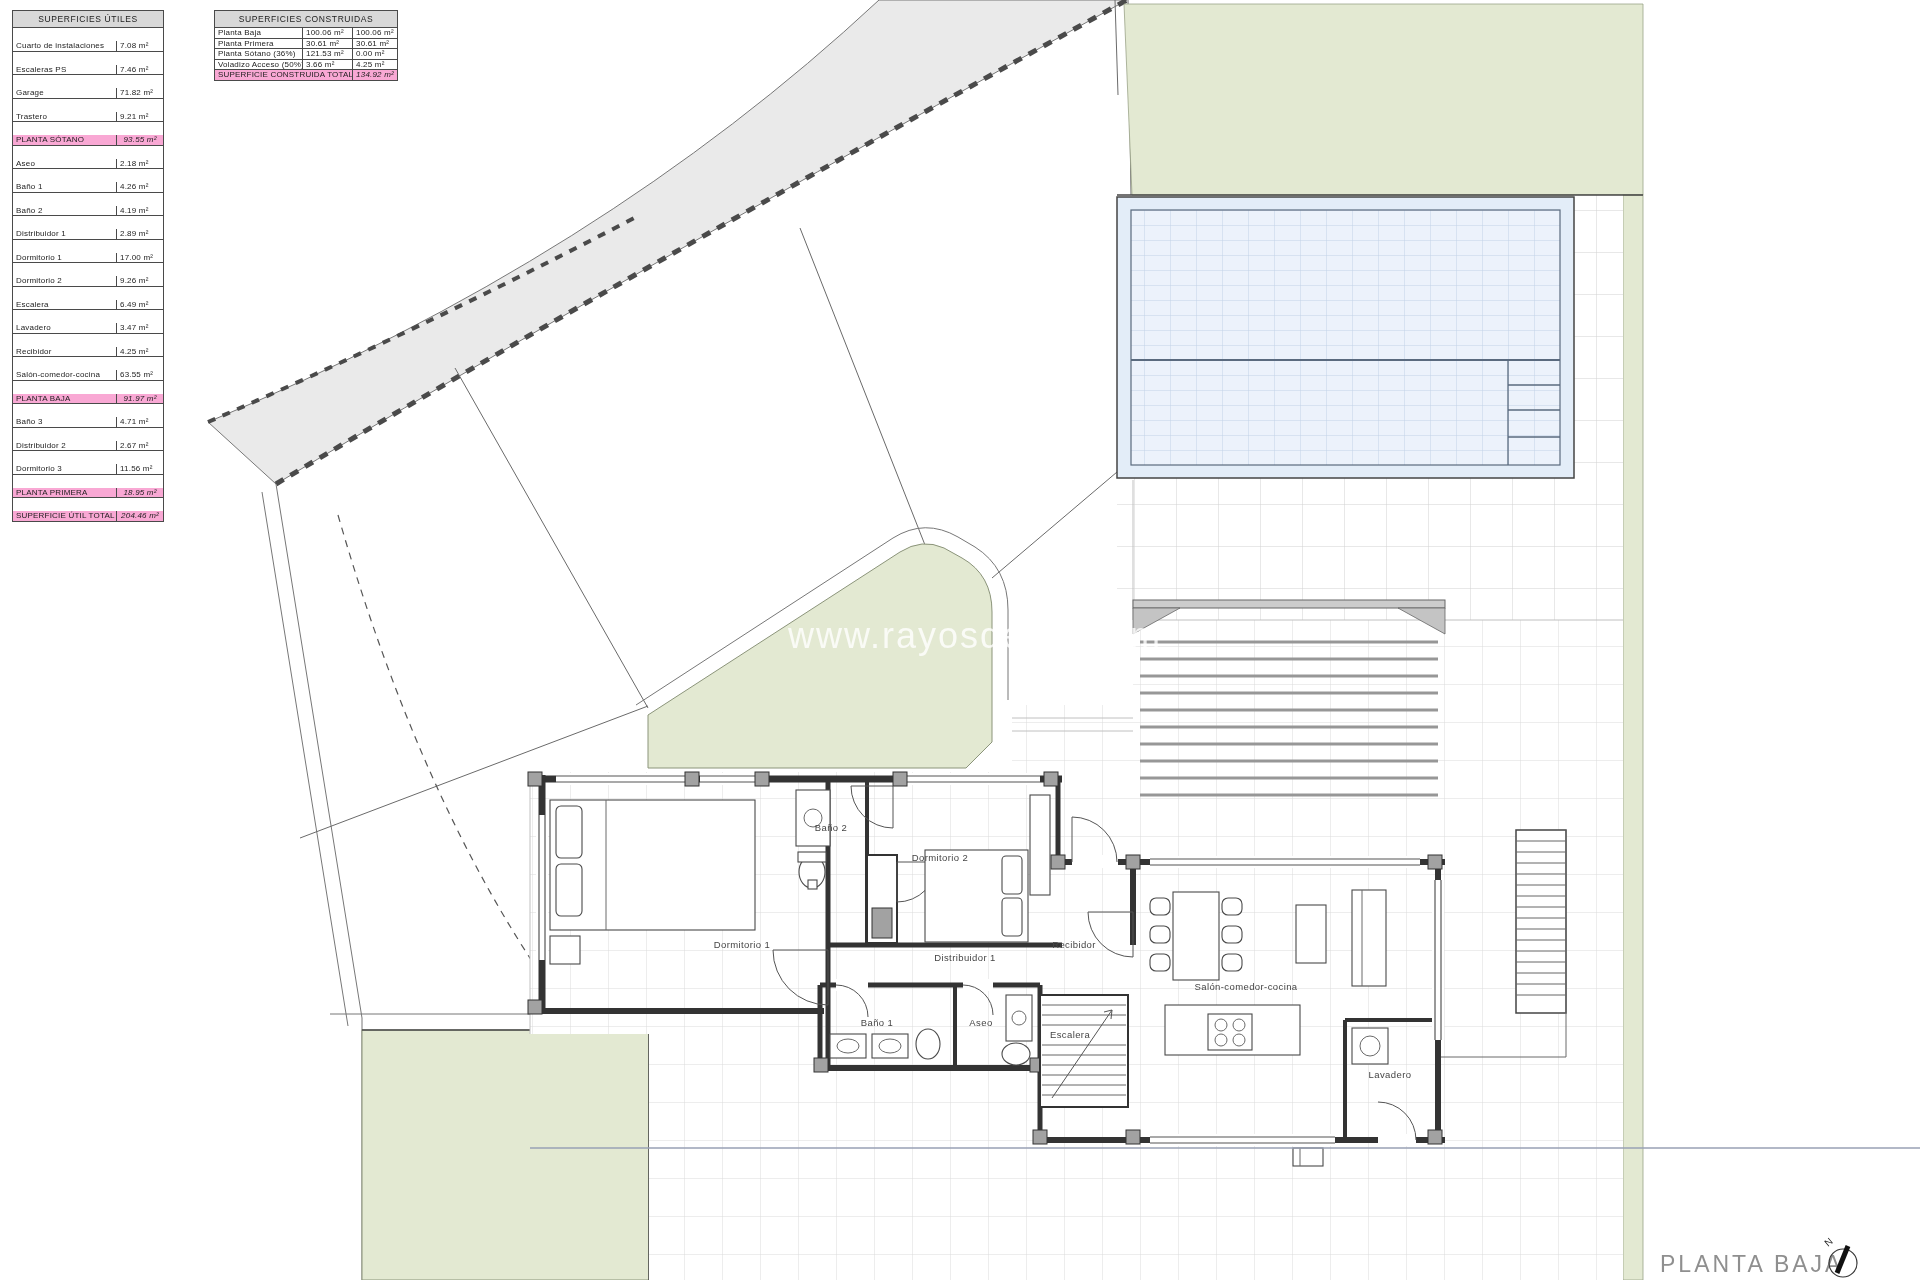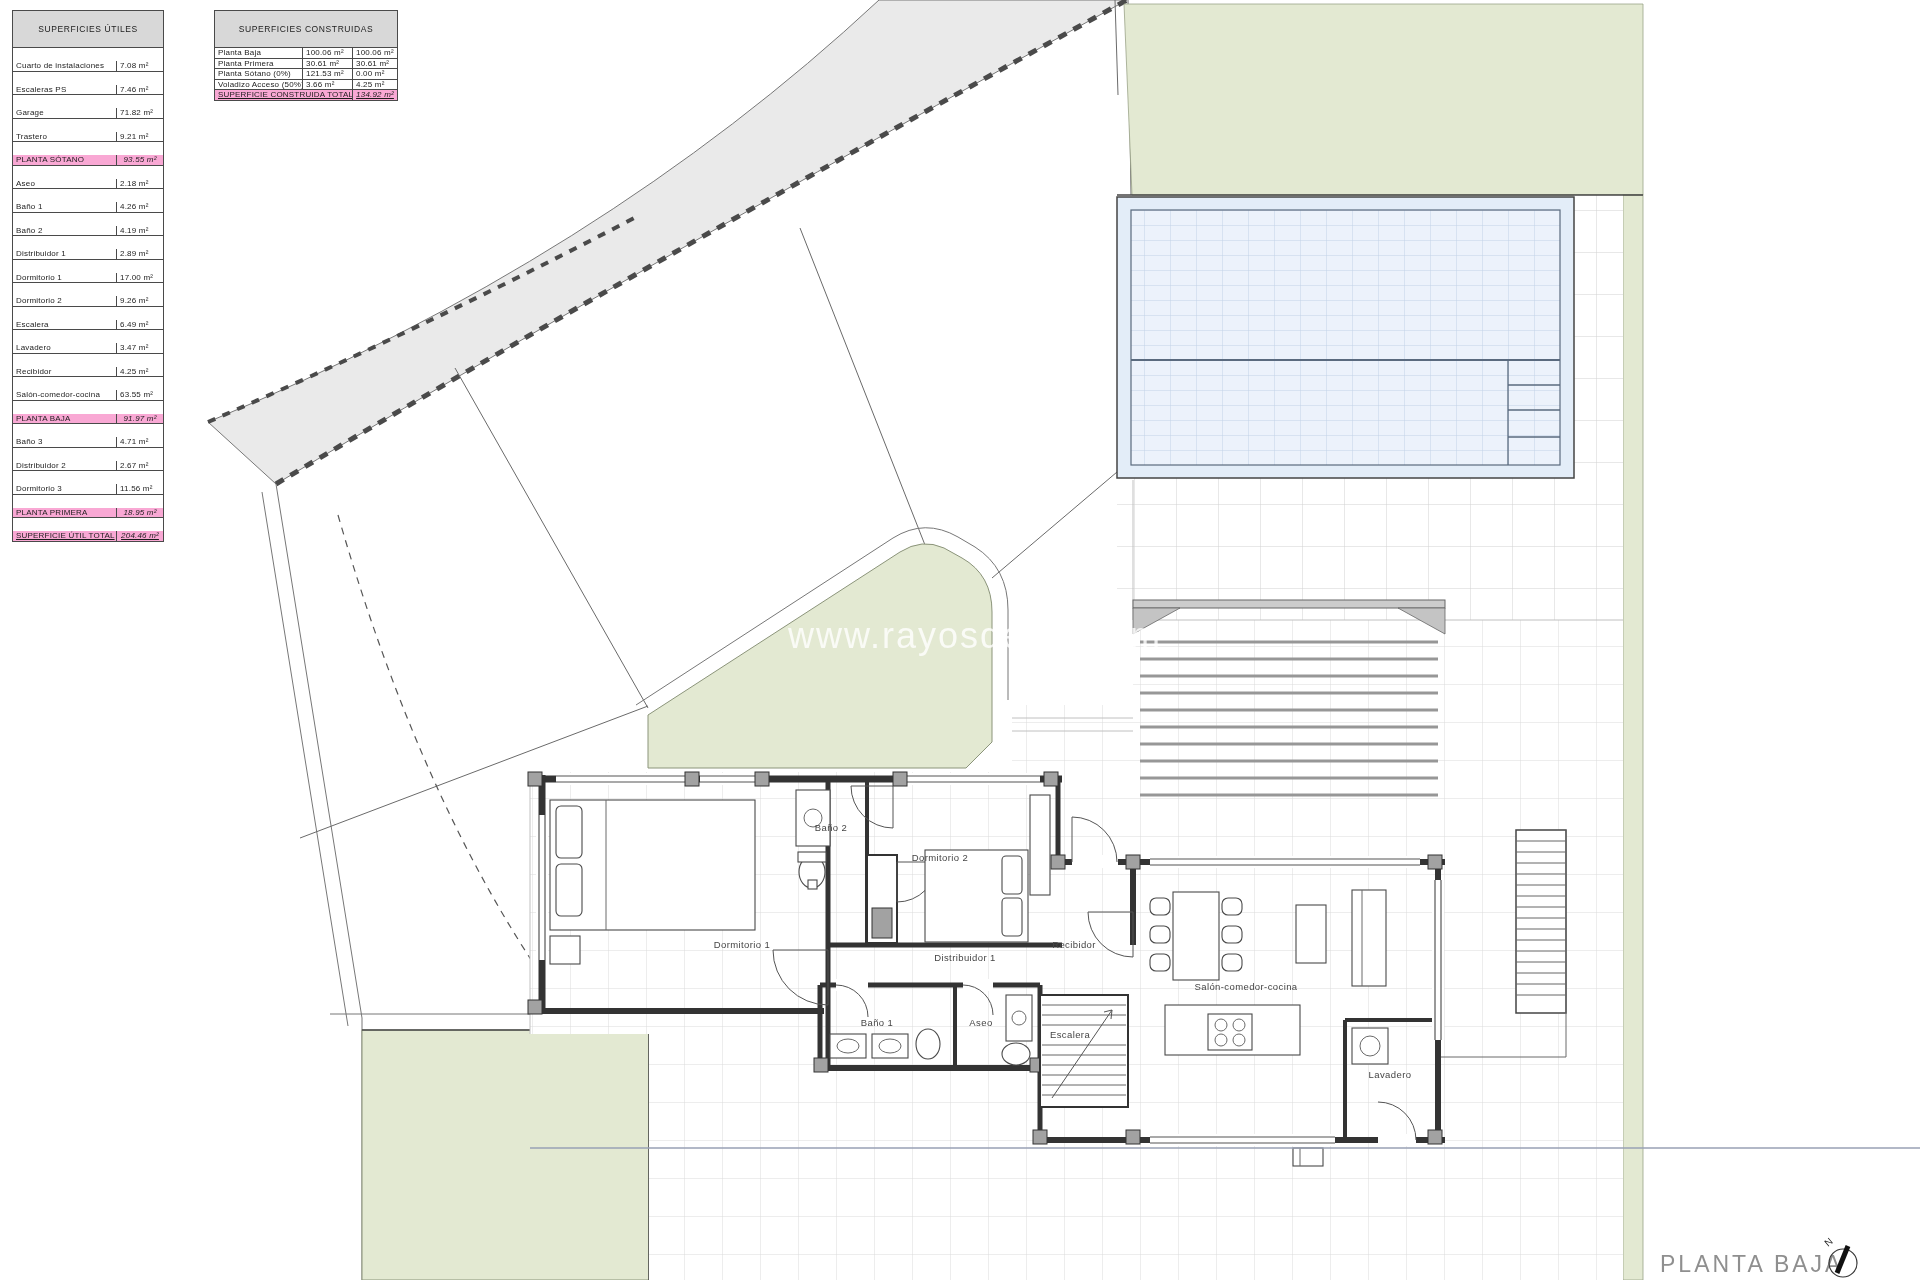--- a/index.html
+++ b/index.html
@@ -2,23 +2,23 @@
 <html style="--green: #e3e9d2; --road: #eaeaea; --pool_fill: #e3edf8; --pool_inner: #ecf2fb; --pool_grid: #c2d3e8; --wall: #333333; --grid_line: #dcdcdc; --deck_grid: #d2d2d2; --table_shaded: #c8c8c8; --caption_gray: #8f8f8f;"><head>
 <meta charset="utf-8">
 <style>
   html,body{margin:0;padding:0;background:#ffffff;}
   body{width:1920px;height:1280px;position:relative;font-family:"Liberation Sans",sans-serif;overflow:hidden;}
   #sheet{position:absolute;left:0;top:0;width:1920px;height:1280px;}
 
   
   .atable{position:absolute;background:#fff;border:1px solid #4a4a4a;font-size:8px;color:#1c1c1c;letter-spacing:.2px;}
   .atable .ttl{background:#d8d8d8;border-bottom:1px solid #4a4a4a;text-align:center;
-      font-size:8.5px;letter-spacing:.6px;padding:13px 2px;}
+      font-size:8.5px;letter-spacing:.6px;padding:3px 2px;}
   .trow{display:grid;border-bottom:1px solid #4a4a4a;line-height:9.5px;height:9.5px;}
-  .trow:last-child{border-bottom:none;text-decoration:underline;}
+  .trow:last-child{border-bottom:none;}
   .trow span{padding:0 3px;white-space:nowrap;overflow:hidden;border-right:1px solid #4a4a4a;}
   .trow span:last-child{border-right:none;}
   .trow.subtotal, .trow.total{background:#f9a8d4;}
   .trow.subtotal span.v, .trow.total span.v{font-style:italic;text-align:center;}
   #table-utiles{left:12px;top:10px;width:150px;}
   #table-utiles .trow{grid-template-columns:104px 1fr;margin-top:13px;}
   #table-constr{left:214px;top:10px;width:182px;}
   #table-constr .trow{grid-template-columns:88px 50px 1fr;}
   #table-constr .trow.total{grid-template-columns:138px 1fr;}
 
@@ -457,21 +457,21 @@
         <span>Planta Baja</span>
         <span>100.06 m²</span>
         <span>100.06 m²</span>
       </div>
       <div class="trow item">
         <span>Planta Primera</span>
         <span>30.61 m²</span>
         <span>30.61 m²</span>
       </div>
       <div class="trow item">
-        <span>Planta Sótano (0%)</span>
+        <span>Planta Sótano (36%)</span>
         <span>121.53 m²</span>
         <span>0.00 m²</span>
       </div>
       <div class="trow item">
         <span>Voladizo Acceso (50%)</span>
         <span>3.66 m²</span>
         <span>4.25 m²</span>
       </div>
       <div class="trow total">
         <span>SUPERFICIE CONSTRUIDA TOTAL</span>

